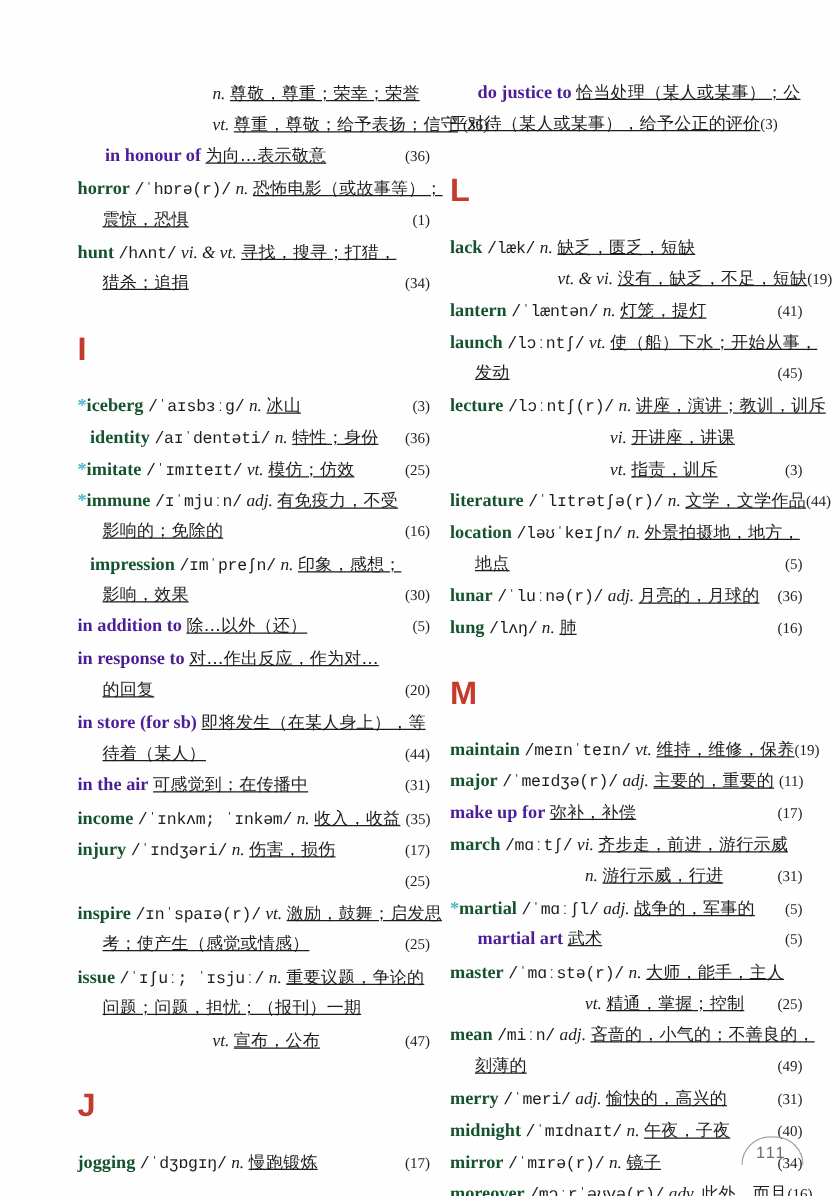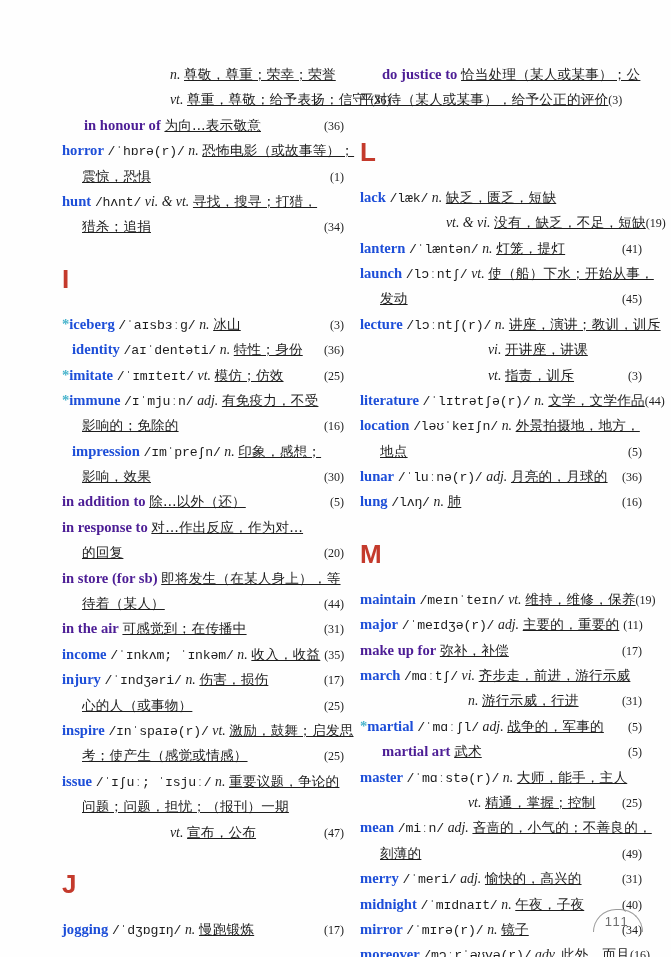--- a/index.html
+++ b/index.html
@@ -74,21 +74,21 @@
   }
 
   .indent1 { padding-left: 20px; }
   .indent2 { padding-left: 10px; }
   .indent-vt { padding-left: 108px; }
   .indent-vt-sm { padding-left: 86px; }
   .indent-vt-lg { padding-left: 128px; }
   .indent-phrase { padding-left: 22px; }
 
   .hw {
-    color: #1d4ed8;
+    color: #14532d;
     font-weight: bold;
     font-family: "Liberation Serif", "DejaVu Serif", serif;
   }
   .phr {
     color: #4c1d95;
     font-weight: bold;
   }
   .star { color: #49b4cc; font-weight: bold; }
   .ipa {
     font-family: Liberation Mono, monospace;
@@ -281,21 +281,20 @@
         </div>
         <div class="entry">
           <div class="line">
             <span class="txt"><span class="hw">injury</span> <span class="ipa">/ˈɪndʒəri/</span> <span class="pos">n.</span> <span class="cn">伤害，损伤</span></span>
             <span class="spacer"></span>
             <span class="ref">(17)</span>
           </div>
         </div>
         <div class="entry">
           <div class="line indent1">
-            <span class="txt"><span class="cn">心的人（或事物）</span></span>
             <span class="spacer"></span>
             <span class="ref">(25)</span>
           </div>
         </div>
         <div class="entry">
           <div class="line">
             <span class="txt"><span class="hw">inspire</span> <span class="ipa">/ɪnˈspaɪə(r)/</span> <span class="pos">vt.</span> <span class="cn">激励，鼓舞；启发思</span></span>
             <span class="spacer"></span>
             <span class="ref"></span>
           </div>

